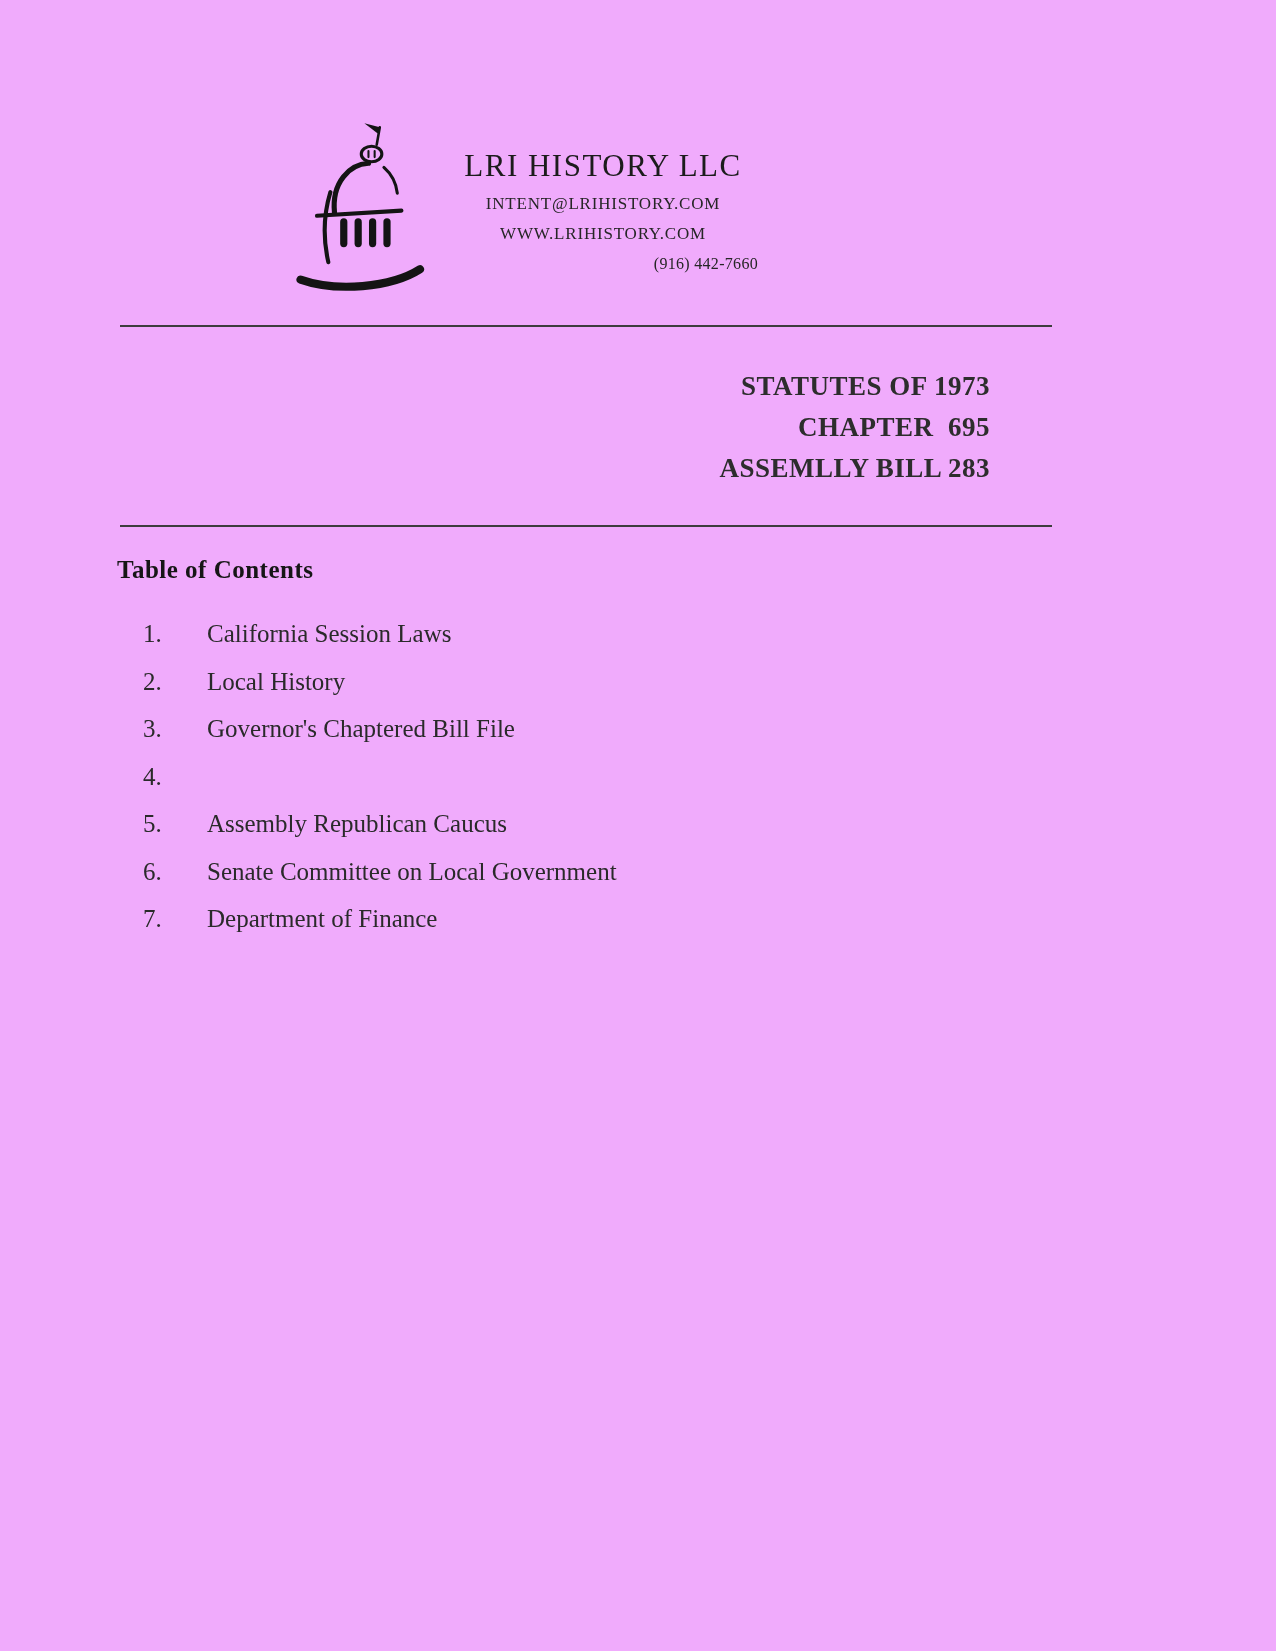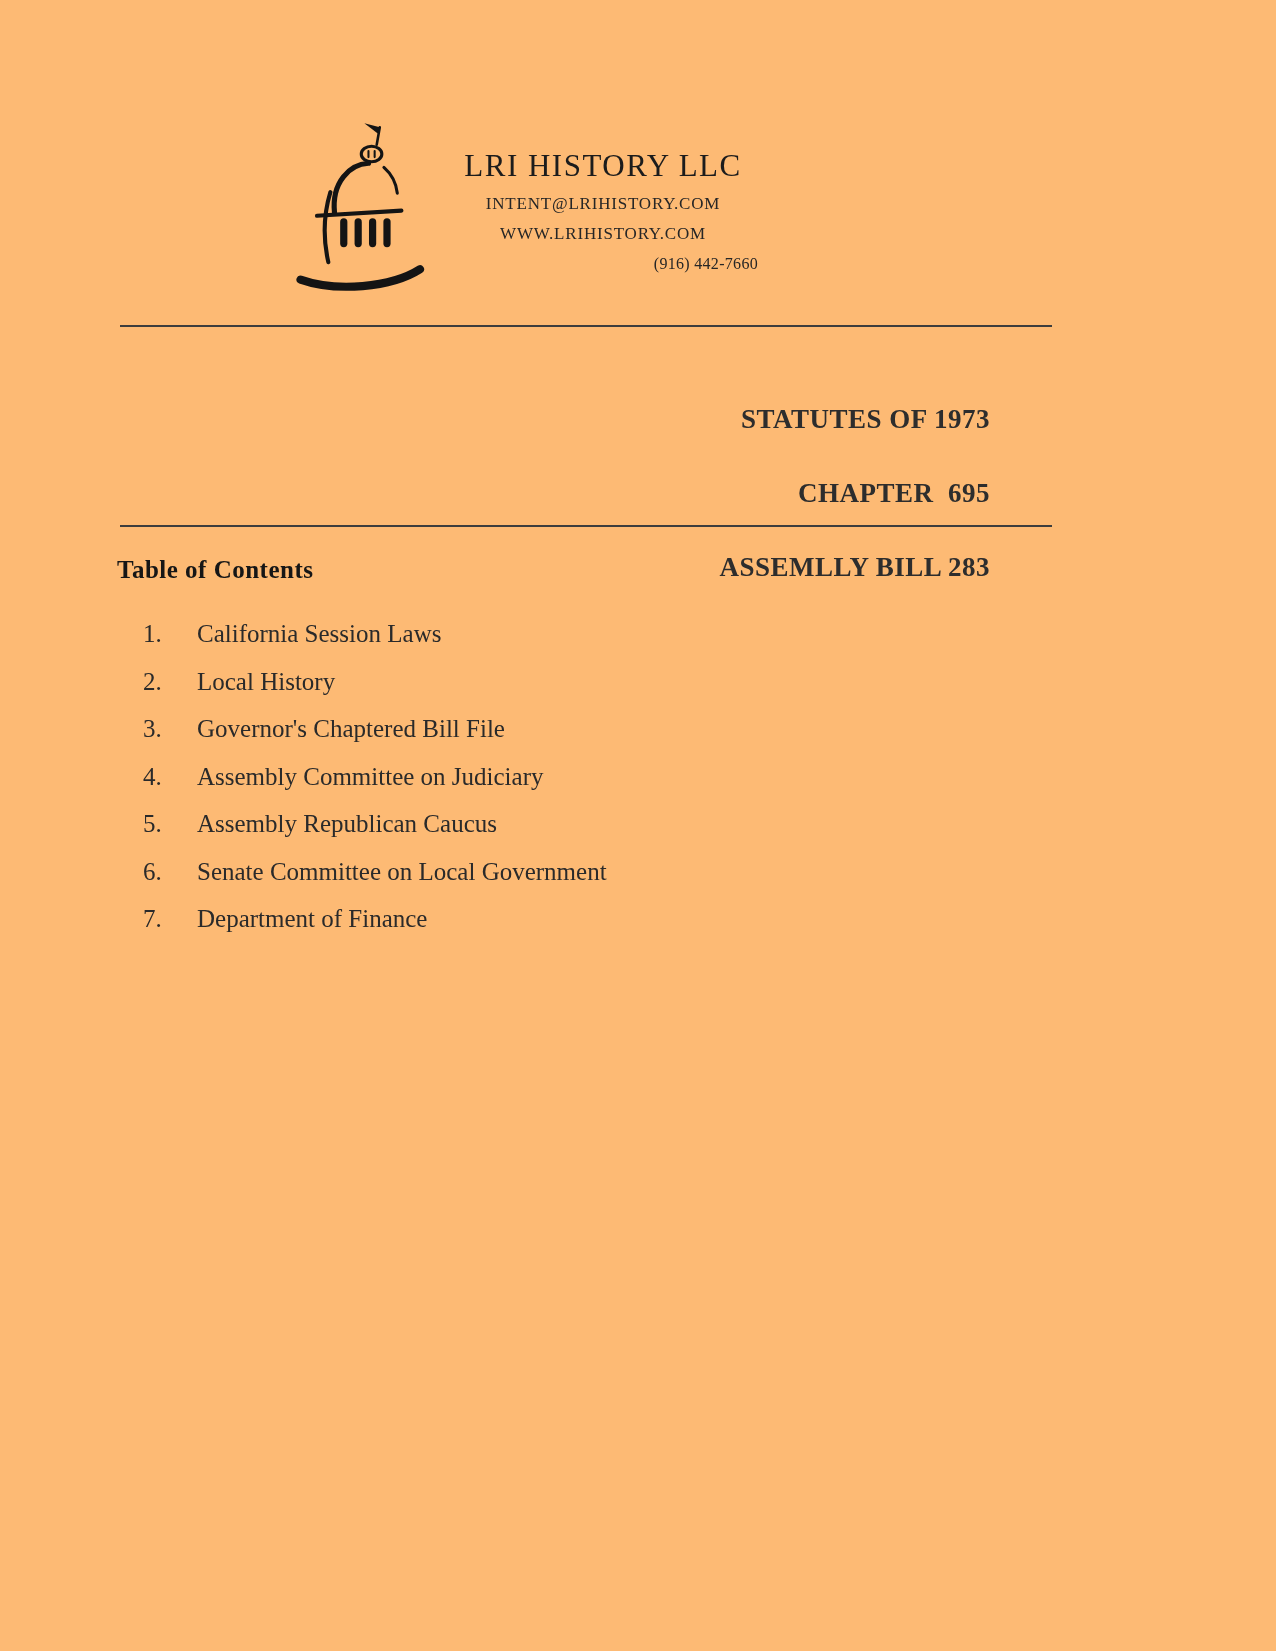--- a/index.html
+++ b/index.html
@@ -2,21 +2,21 @@
 <html><head>
 <meta charset="utf-8">
 <style>
   * { box-sizing: border-box; }
   html, body { margin: 0; padding: 0; background: #e8e8e8; }
   .page {
     position: relative;
     width: 1276px;
     height: 1651px;
     margin: 0 auto;
-    background: #fdba74;
+    background: #f0abfc;
     font-family: "Liberation Serif", "DejaVu Serif", serif;
     color: #1f1f1f;
     overflow: hidden;
   }
 
   
   .logo {
     position: absolute;
     left: 292px;
     top: 118px;
@@ -71,21 +71,20 @@
     top: 366px;
     text-align: right;
     font-weight: bold;
     color: #2d2d2d;
   }
   .statute-line {
     font-size: 27px;
     line-height: 41px;
     white-space: pre; 
     letter-spacing: 0.5px;
-    margin-top: 33px;
   }
 
   
   .toc-title {
     position: absolute;
     left: 117px;
     top: 556px;
     font-size: 25px;
     font-weight: bold;
     letter-spacing: 0.5px;
@@ -101,21 +100,21 @@
     align-items: baseline;
     height: 47.5px;
     font-size: 25px;
     color: #2a2a2a;
   }
   .toc-num {
     width: 36px;
     text-align: left;
   }
   .toc-label {
-    margin-left: 18px;
+    margin-left: 28px;
     white-space: nowrap;
   }
 </style>
 </head>
 <body>
 
 <div class="page">
 
   <svg class="logo" viewBox="0 0 150 170" xmlns="http://www.w3.org/2000/svg" fill="none" stroke="#141414" stroke-linecap="round">
 
@@ -167,21 +166,20 @@
     <div class="toc-item">
       <span class="toc-num">2.</span>
       <span class="toc-label">Local History</span>
     </div>
     <div class="toc-item">
       <span class="toc-num">3.</span>
       <span class="toc-label">Governor's Chaptered Bill File</span>
     </div>
     <div class="toc-item">
       <span class="toc-num">4.</span>
-      <span class="toc-label">Assembly Committee on Judiciary</span>
     </div>
     <div class="toc-item">
       <span class="toc-num">5.</span>
       <span class="toc-label">Assembly Republican Caucus</span>
     </div>
     <div class="toc-item">
       <span class="toc-num">6.</span>
       <span class="toc-label">Senate Committee on Local Government</span>
     </div>
     <div class="toc-item">

